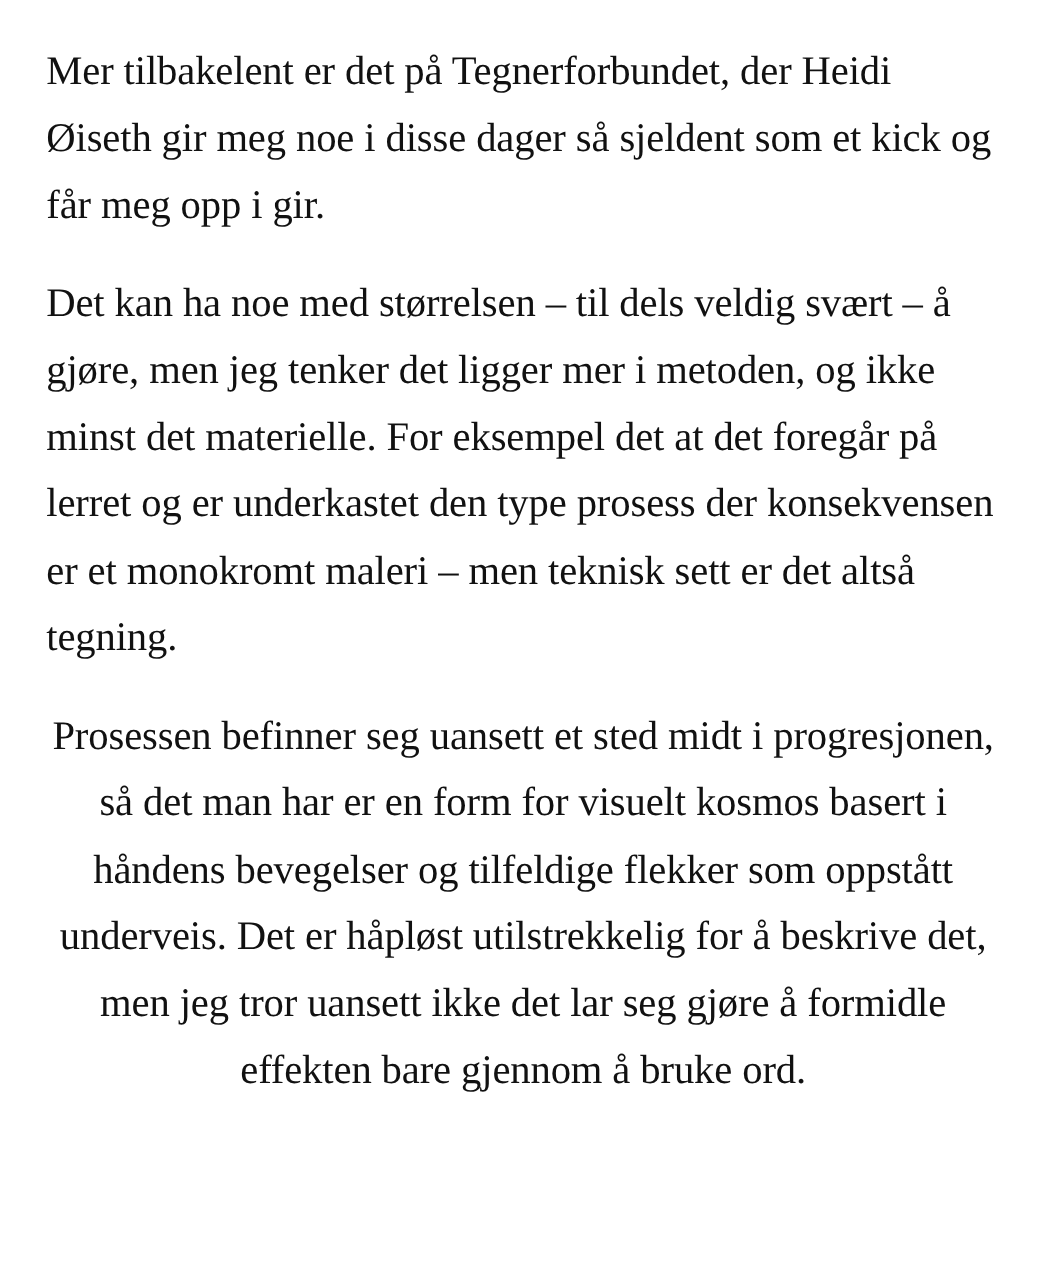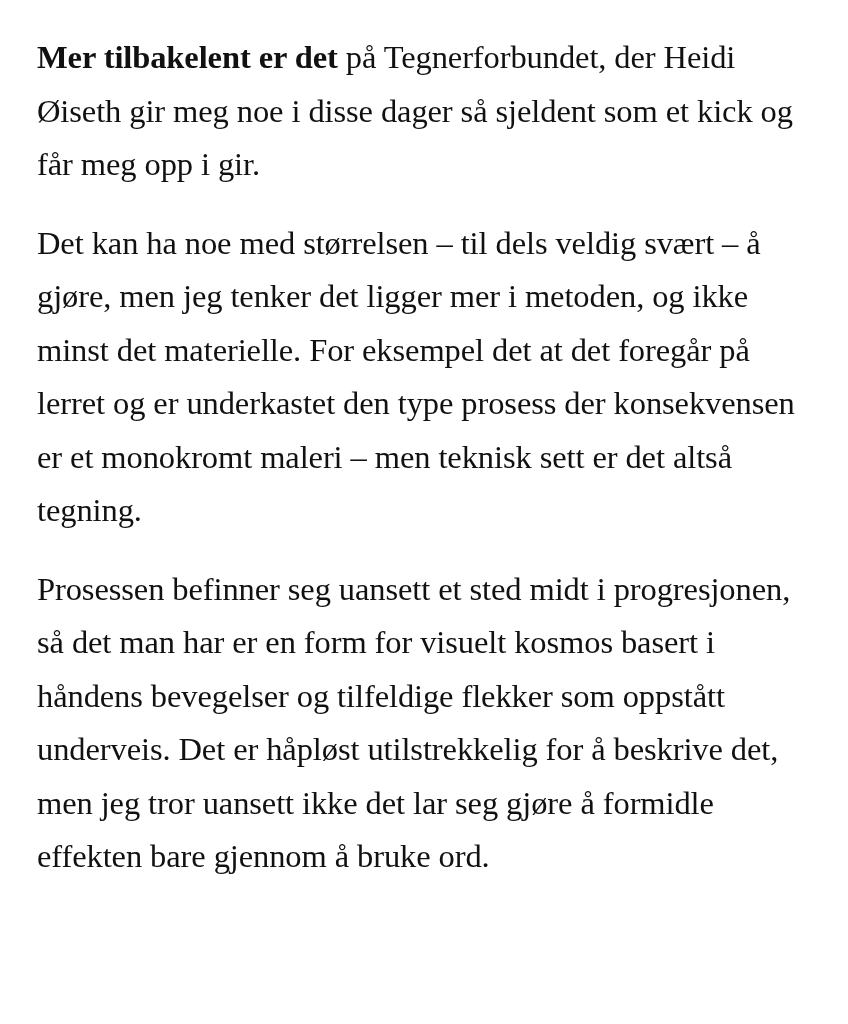--- a/index.html
+++ b/index.html
@@ -28,24 +28,25 @@
     font-size: 32.5px;
     line-height: 53.5px;
     letter-spacing: -0.1px;
     color: #111111;
     text-align: left;
     word-spacing: 0px;
   }
 
   .paragraph:last-child {
     margin-bottom: 0;
+    text-align: center;
   }
 
   .lead-in {
-    font-weight: 700;
+    font-weight: 400;
   }
 
   .run-regular {
     font-weight: 400;
   }
 </style>
 </head>
 <body>
 
 <div class="article-body">

